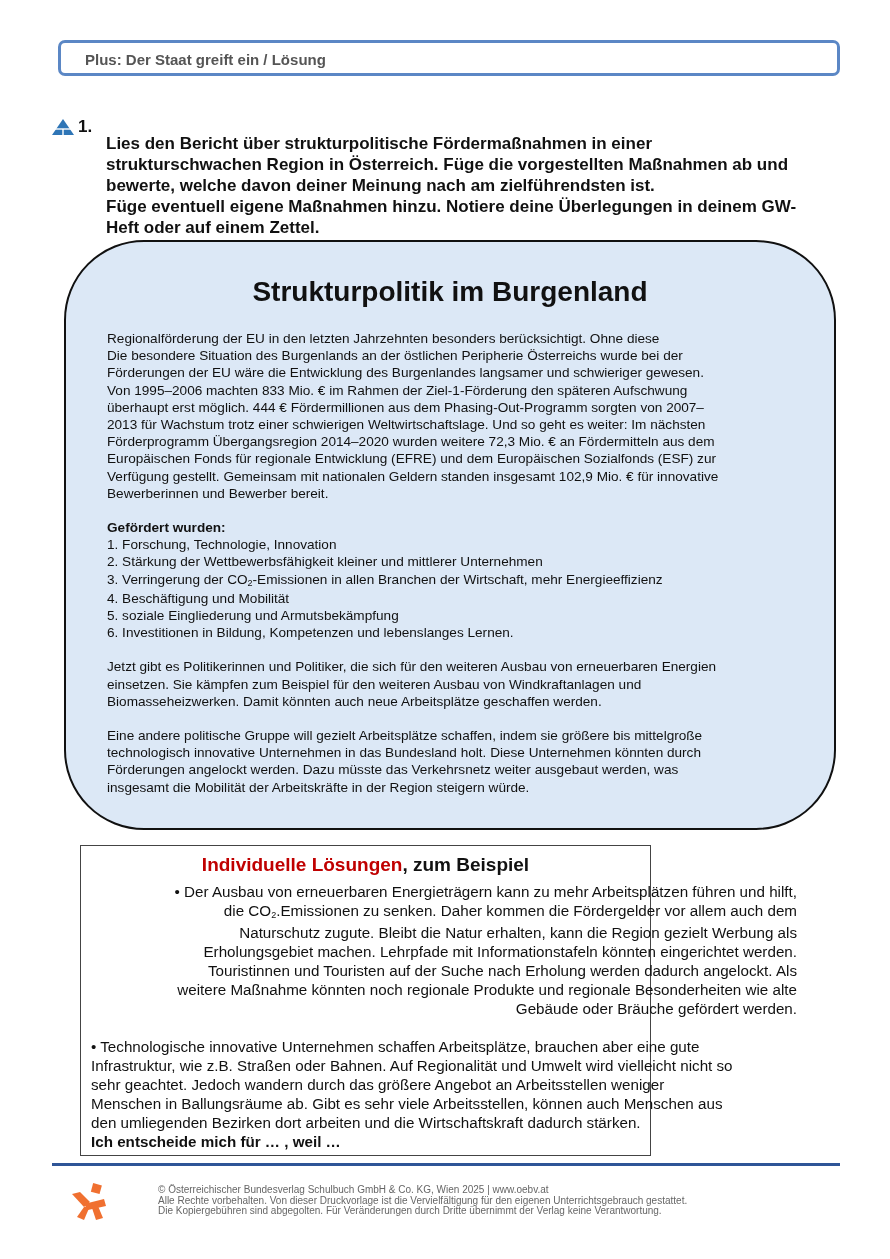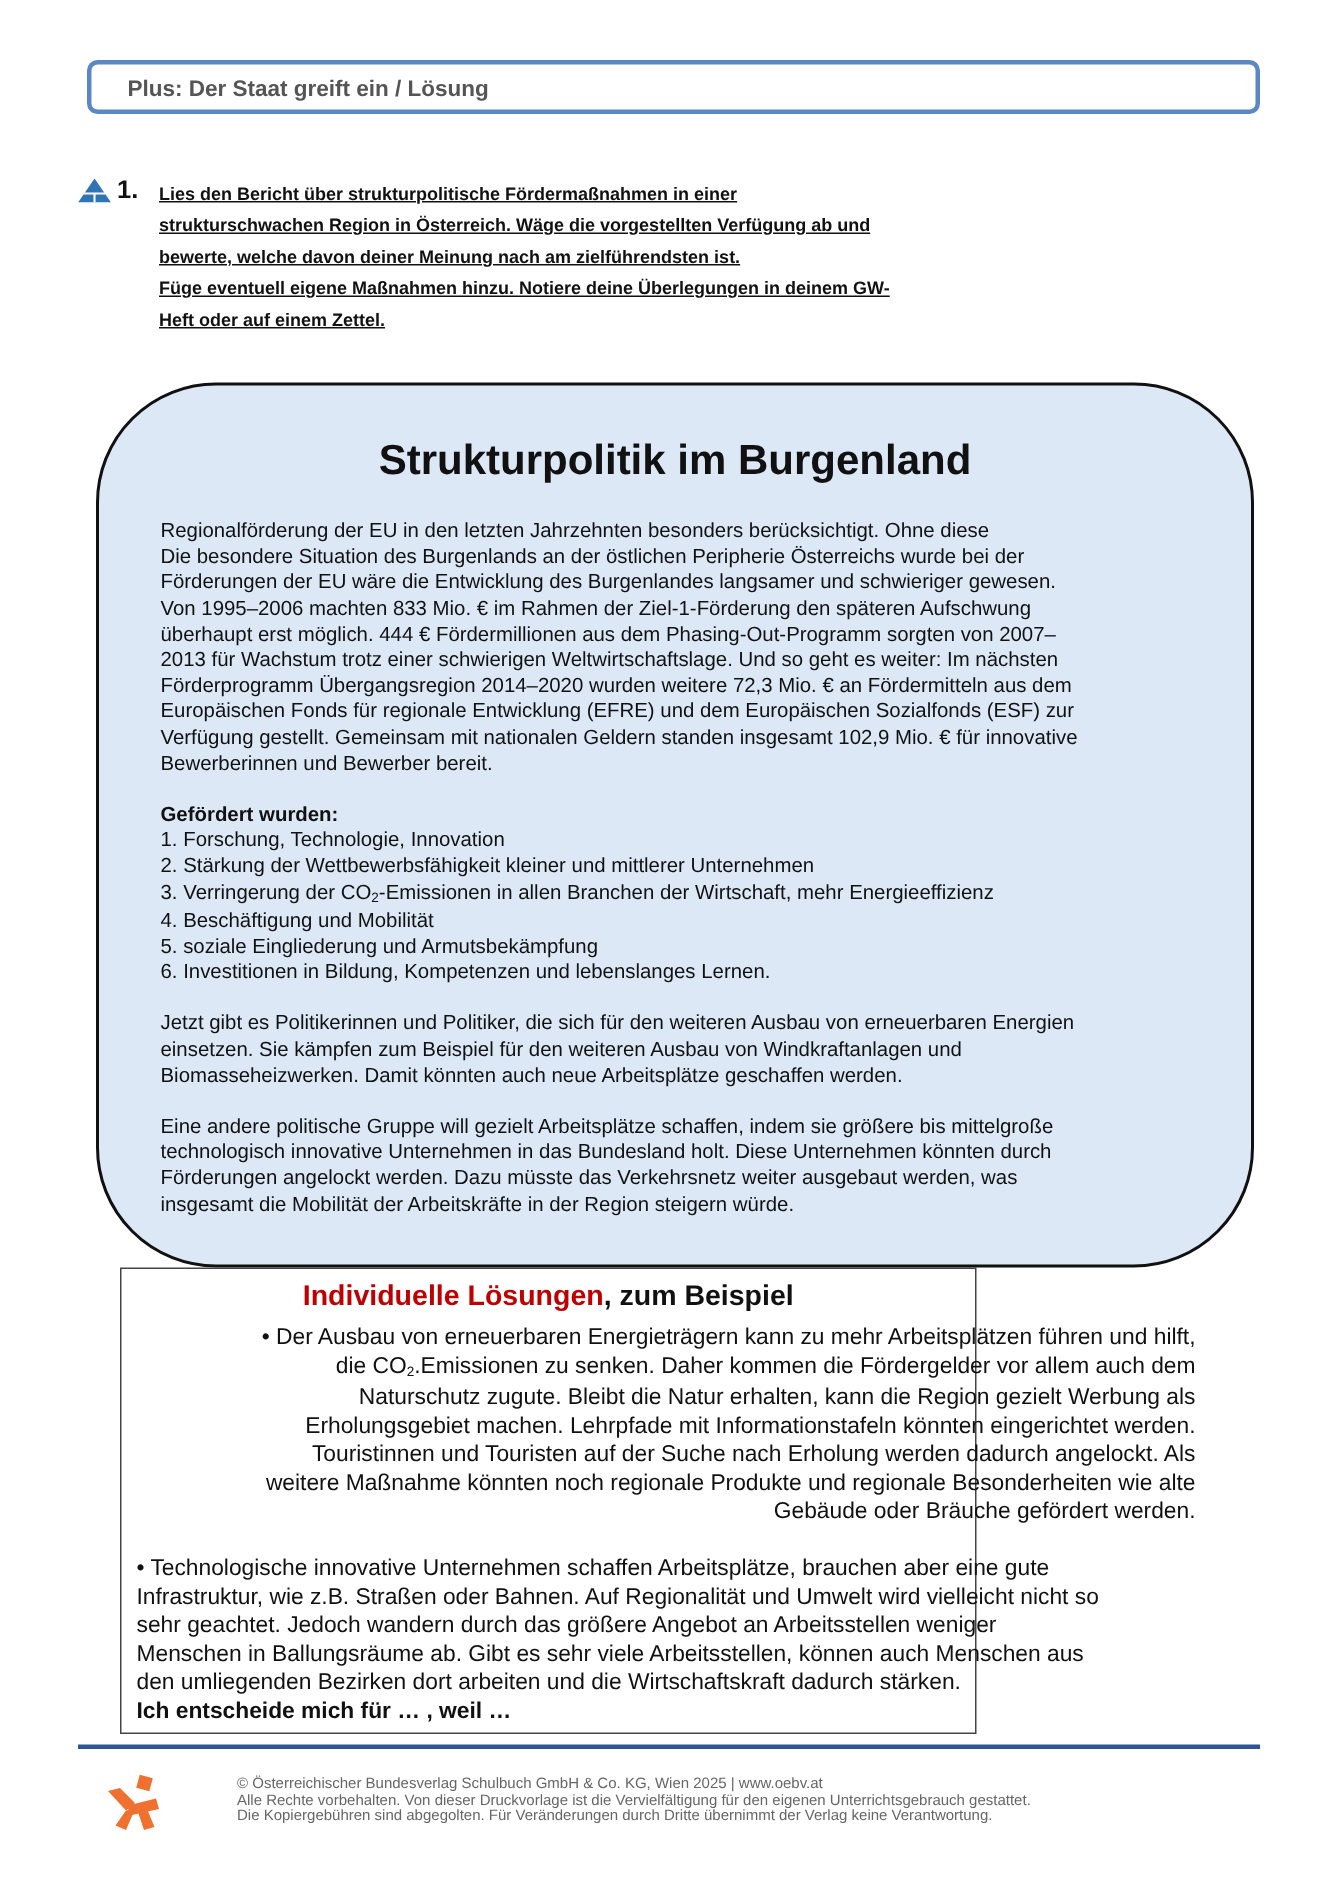--- a/index.html
+++ b/index.html
@@ -4,24 +4,24 @@
 <style>
   html, body { margin: 0; padding: 0; background: #ffffff; }
   body { width: 890px; height: 1259px; position: relative; font-family: "Liberation Sans", sans-serif; color: #111; overflow: hidden; }
 
   .header-box { position: absolute; left: 58px; top: 40px; width: 782px; height: 36px; border: 3px solid #5b87c5; border-radius: 7px; box-sizing: border-box; }
   .header-title { position: absolute; left: 24px; top: 8px; font-size: 15px; font-weight: bold; color: #555; }
 
   .task { position: absolute; left: 52px; top: 117px; width: 790px; }
   .task-icon { position: absolute; left: 0; top: 2px; width: 22px; height: 16px; }
   .task-num { position: absolute; left: 26px; top: 0; font-size: 17px; font-weight: bold; }
-  .task-text { position: absolute; left: 54px; top: 2px; width: 740px; font-size: 12px; font-weight: bold; line-height: 21px; text-decoration: underline; }
+  .task-text { position: absolute; left: 54px; top: 16px; width: 740px; font-size: 17px; font-weight: bold; line-height: 21px; }
   .task-text div { white-space: nowrap; }
 
-  .report { position: absolute; left: 64px; top: 255px; width: 772px; height: 590px; background: #dce8f6; border: 2px solid #111; border-radius: 80px; box-sizing: border-box; }
+  .report { position: absolute; left: 64px; top: 240px; width: 772px; height: 590px; background: #dce8f6; border: 2px solid #111; border-radius: 80px; box-sizing: border-box; }
   .report-title { position: absolute; left: 0; top: 34px; width: 100%; text-align: center; font-size: 28px; font-weight: bold; color: #111; }
   .report-body { position: absolute; left: 41px; top: 88px; width: 700px; font-size: 13.6px; line-height: 17.2px; color: #111; }
   .report-body .para { margin: 0 0 17px 0; }
   .report-body .line { white-space: nowrap; }
   .bold { font-weight: bold; }
   sub { font-size: 9px; vertical-align: baseline; position: relative; top: 2px; }
 
   .solution { position: absolute; left: 80px; top: 845px; width: 571px; height: 311px; border: 1px solid #444; box-sizing: border-box; }
   .solution-title { position: absolute; left: 0; top: 8px; width: 100%; text-align: center; font-size: 19px; font-weight: bold; color: #111; }
   .solution-title .red { color: #c00000; }
@@ -43,21 +43,21 @@
 
 <div class="task">
   <svg class="task-icon" viewBox="0 0 22 16">
     <polygon points="11,0 22,16 0,16" fill="#2e75b6"></polygon>
     <line x1="3" y1="10" x2="19" y2="10" stroke="#fff" stroke-width="1.4"></line>
     <line x1="11" y1="10" x2="11" y2="16" stroke="#fff" stroke-width="1.4"></line>
   </svg>
   <span class="task-num">1.</span>
   <div class="task-text">
     <div>Lies den Bericht über strukturpolitische Fördermaßnahmen in einer</div>
-    <div>strukturschwachen Region in Österreich. Wäge die vorgestellten Verfügung ab und</div>
+    <div>strukturschwachen Region in Österreich. Füge die vorgestellten Maßnahmen ab und</div>
     <div>bewerte, welche davon deiner Meinung nach am zielführendsten ist.</div>
     <div>Füge eventuell eigene Maßnahmen hinzu. Notiere deine Überlegungen in deinem GW-</div>
     <div>Heft oder auf einem Zettel.</div>
   </div>
 </div>
 
 <div class="report">
   <div class="report-title">Strukturpolitik im Burgenland</div>
   <div class="report-body">
     <div class="para">

